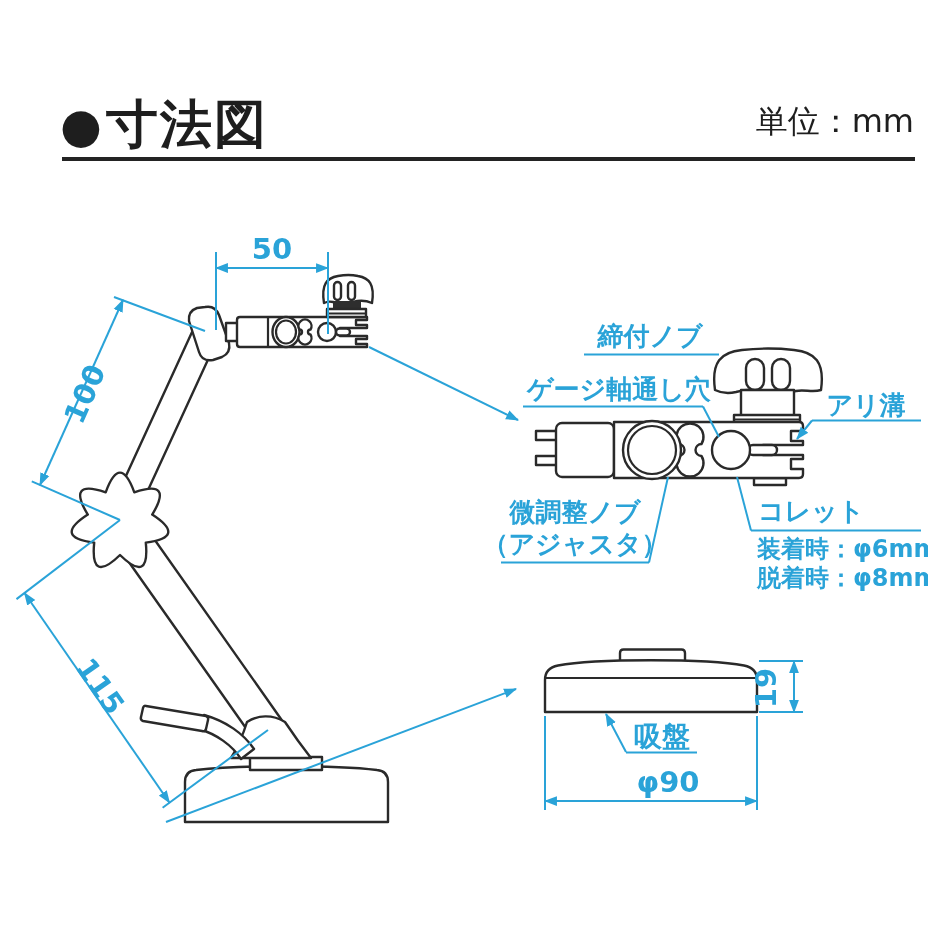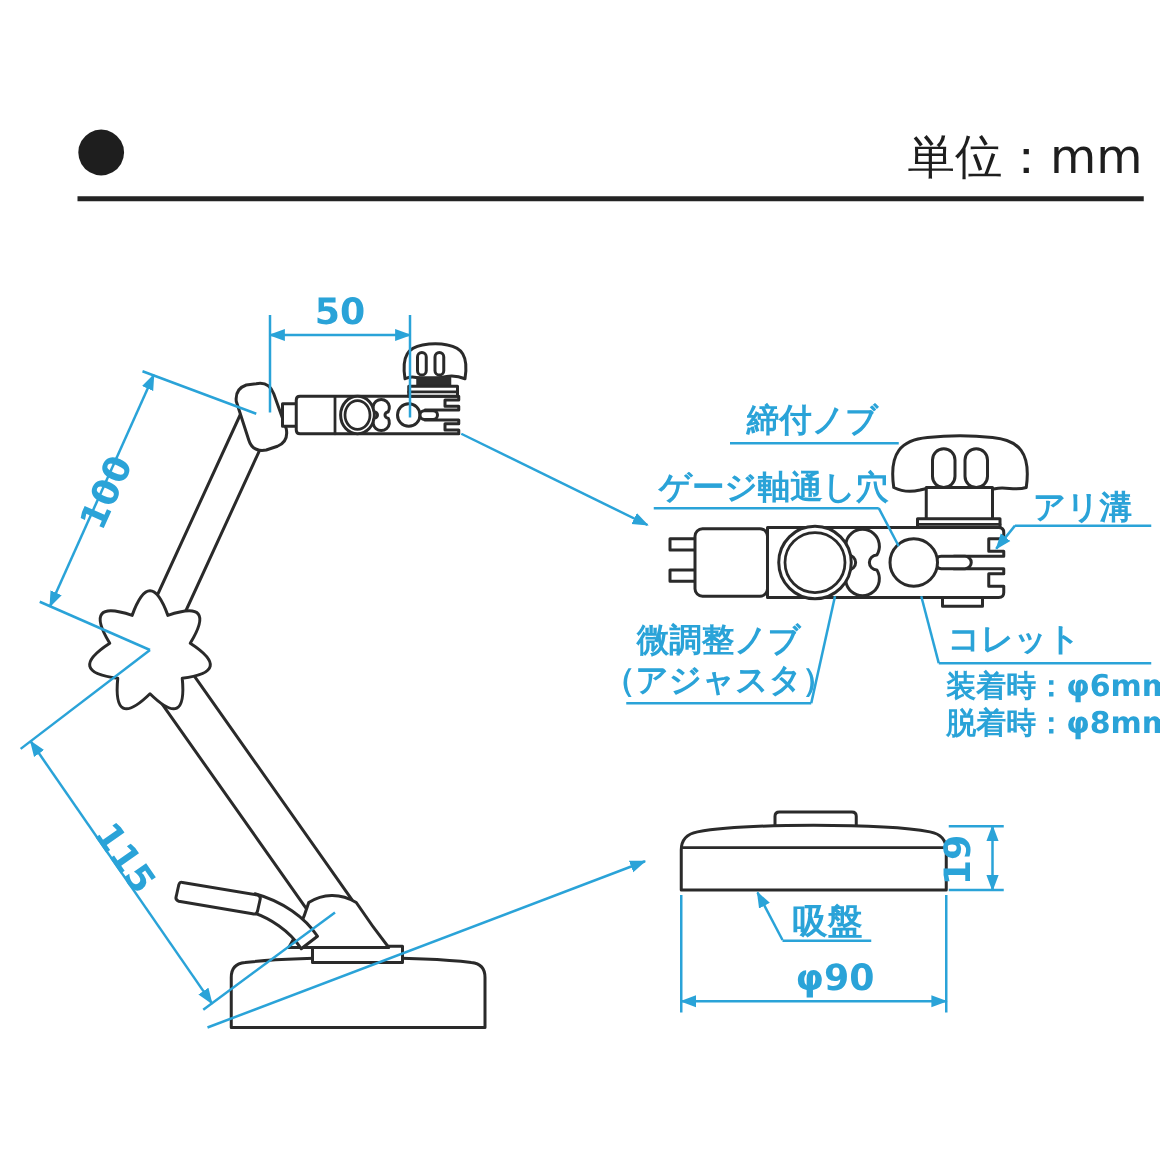--- a/index.html
+++ b/index.html
@@ -1,38 +1,39 @@
 <!DOCTYPE html>
 <html><head>
 <meta charset="utf-8">
 <style>
   html,body{margin:0;padding:0;background:#fff;}
   .screen{position:relative;width:928px;height:928px;background:#fff;overflow:hidden;
           font-family:"DejaVu Sans",sans-serif;}
   .hdr-title{position:absolute;left:60px;top:90px;font-size:52px;font-weight:600;
              color:#1e1e1e;letter-spacing:2px;display:flex;align-items:center;}
   .hdr-title .bullet{font-size:48px;margin-right:2px;}
-  .hdr-unit{position:absolute;right:14px;top:100px;font-size:38px;font-weight:500;color:#1e1e1e;}
+  .hdr-unit{position:absolute;right:14px;top:100px;font-size:32px;font-weight:500;color:#1e1e1e;}
   .hdr-rule{position:absolute;left:62px;top:157px;width:853px;height:4px;background:#232323;}
   svg{position:absolute;left:0;top:0;}
   .fw{stroke:#2a2a2a;stroke-width:2.4;fill:#fff;stroke-linejoin:round;stroke-linecap:round;}
   .ln{stroke:#2a2a2a;stroke-width:2.2;fill:none;stroke-linejoin:round;stroke-linecap:round;}
   .cy{stroke:#2aa3d8;stroke-width:2;fill:none;}
   .ct{fill:#2aa3d8;font-family:"DejaVu Sans",sans-serif;font-weight:600;font-size:26px;}
   .dimnum{font-size:29px;}
   .spec{font-size:24px;}
   .big{font-size:28px;}
 </style>
 </head>
 <body>
 
 <div class="screen">
 
   <div class="hdr-title">
     <span class="bullet">●</span>
+    <span>寸法図</span>
   </div>
   <div class="hdr-unit">単位：mm</div>
   <div class="hdr-rule"></div>
 
   <svg width="928" height="928" viewBox="0 0 928 928">
     <defs>
       <marker id="ar" viewBox="0 0 12 10" refX="11" refY="5" markerWidth="13" markerHeight="11" orient="auto-start-reverse" markerUnits="userSpaceOnUse">
         <path d="M0,0.5 L12,5 L0,9.5 Z" fill="#2aa3d8"></path>
       </marker>
     </defs>

